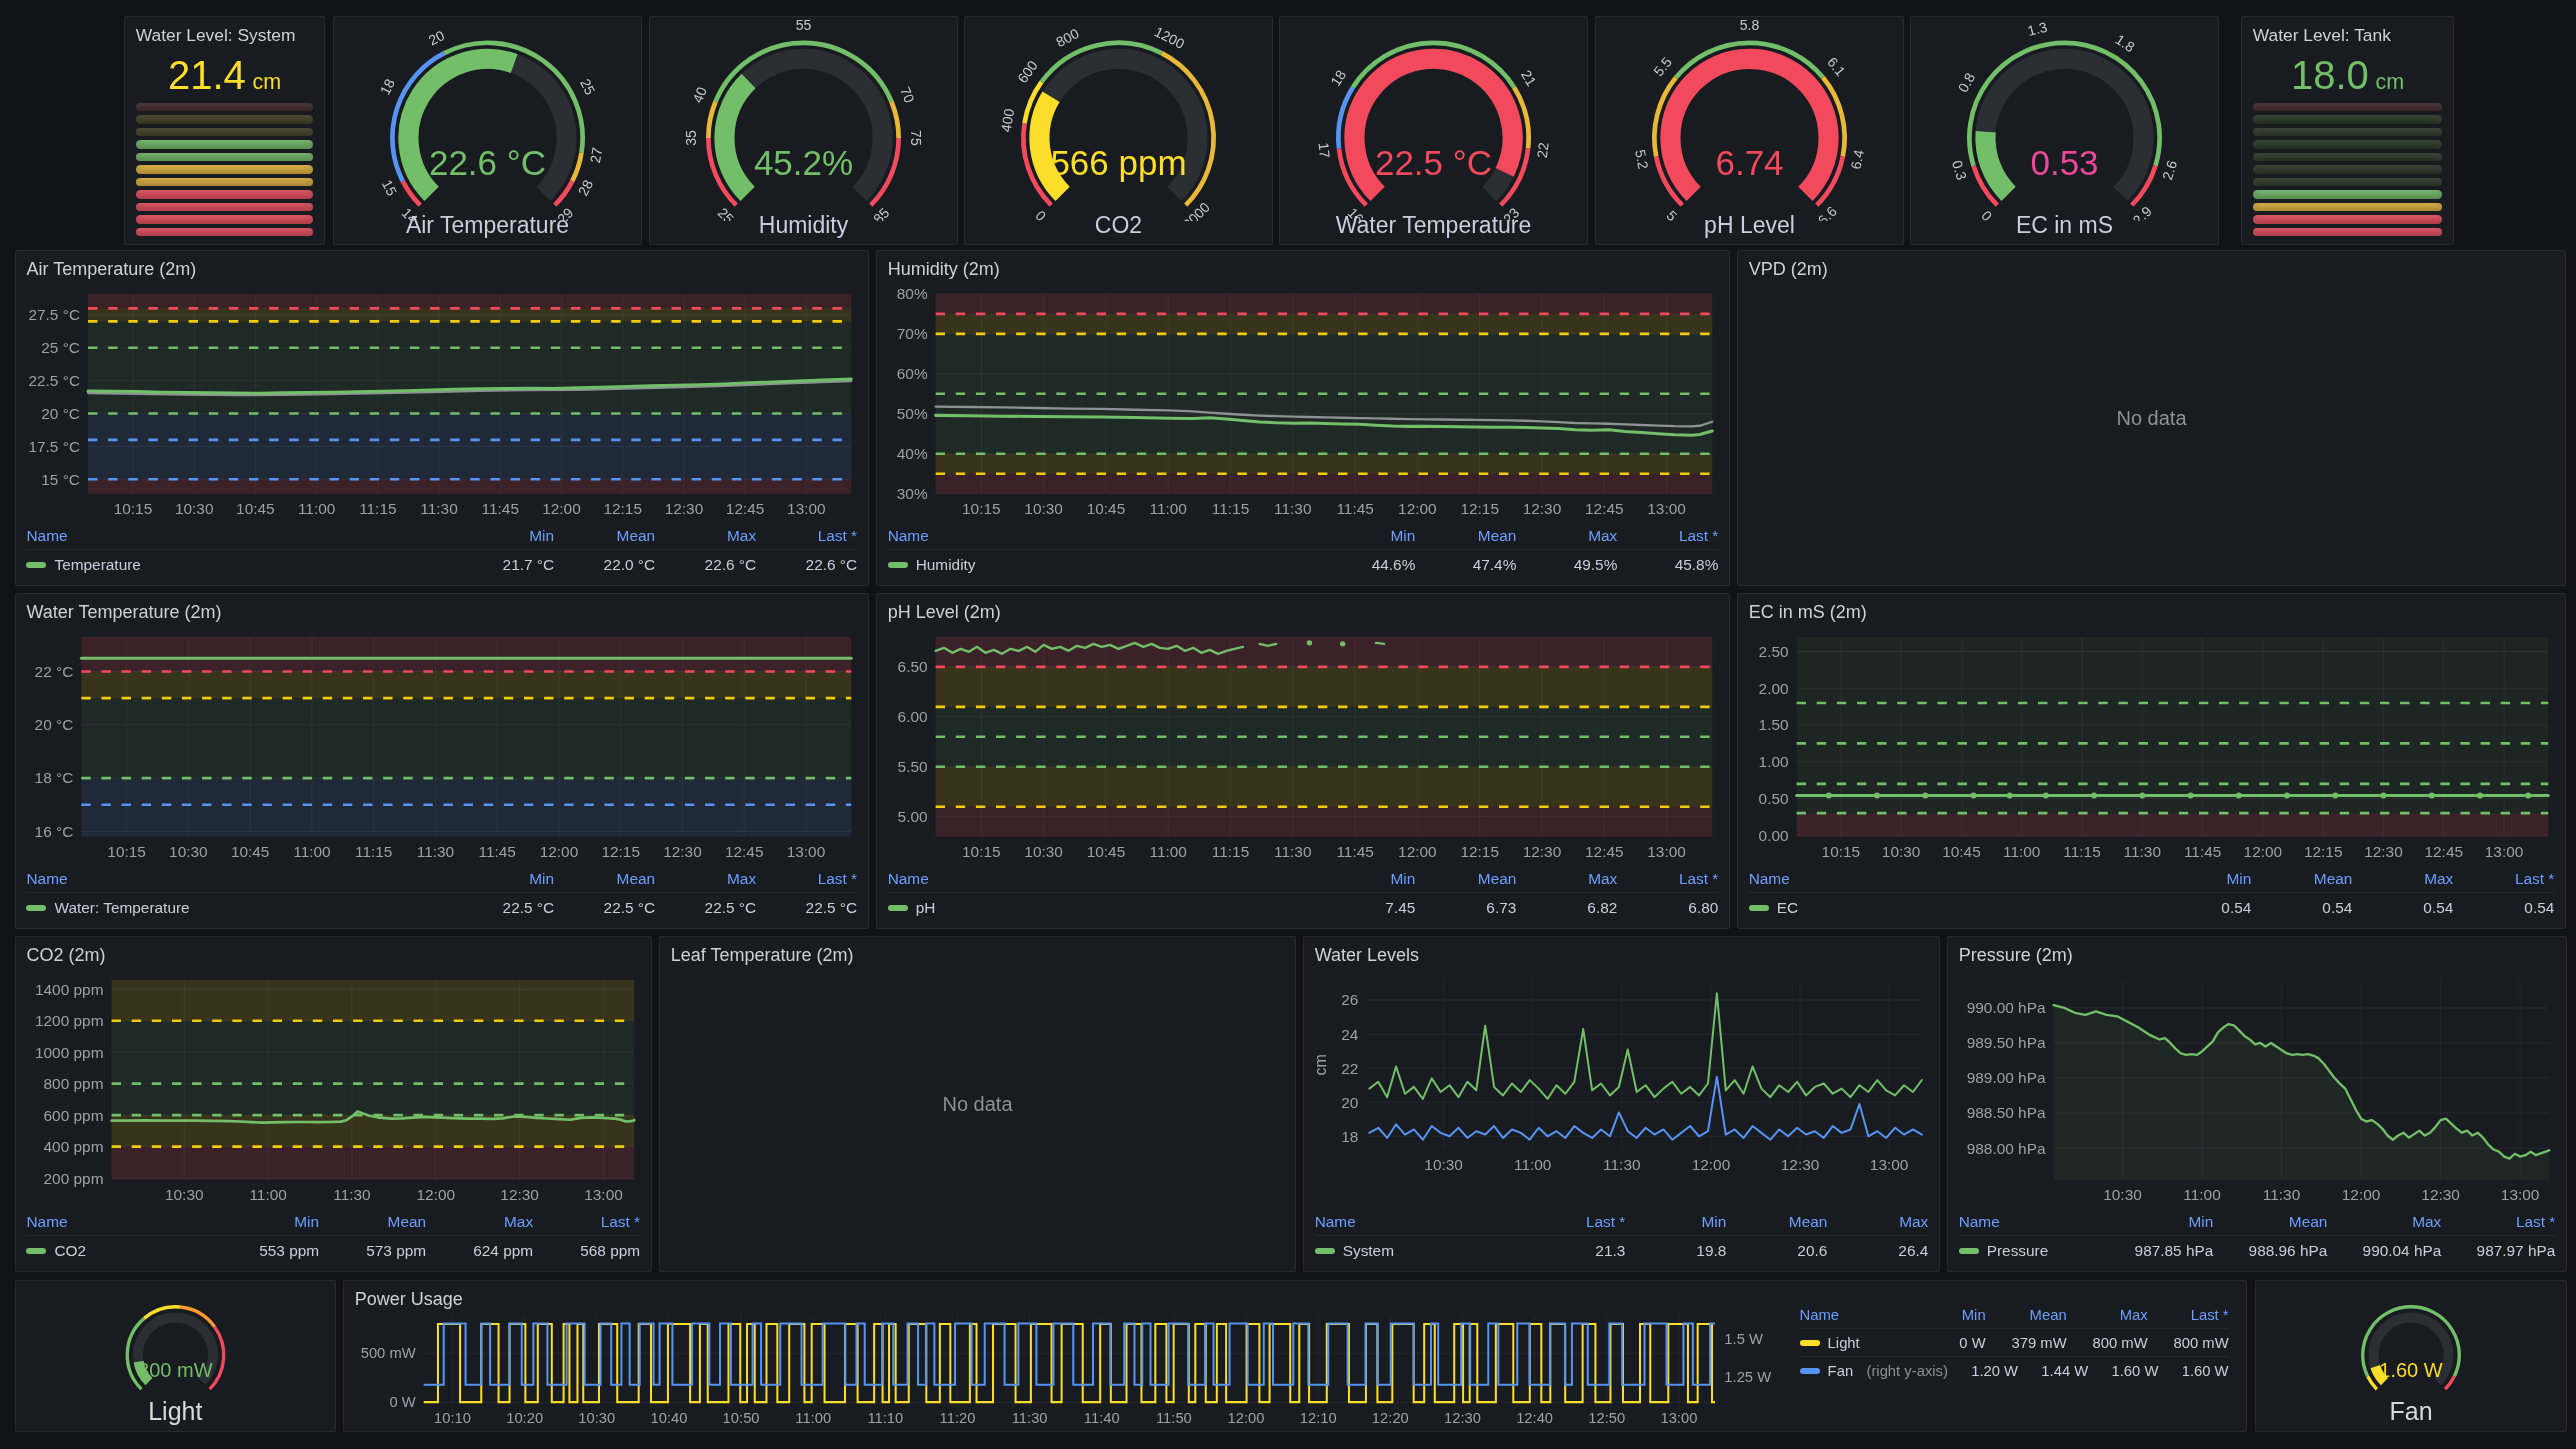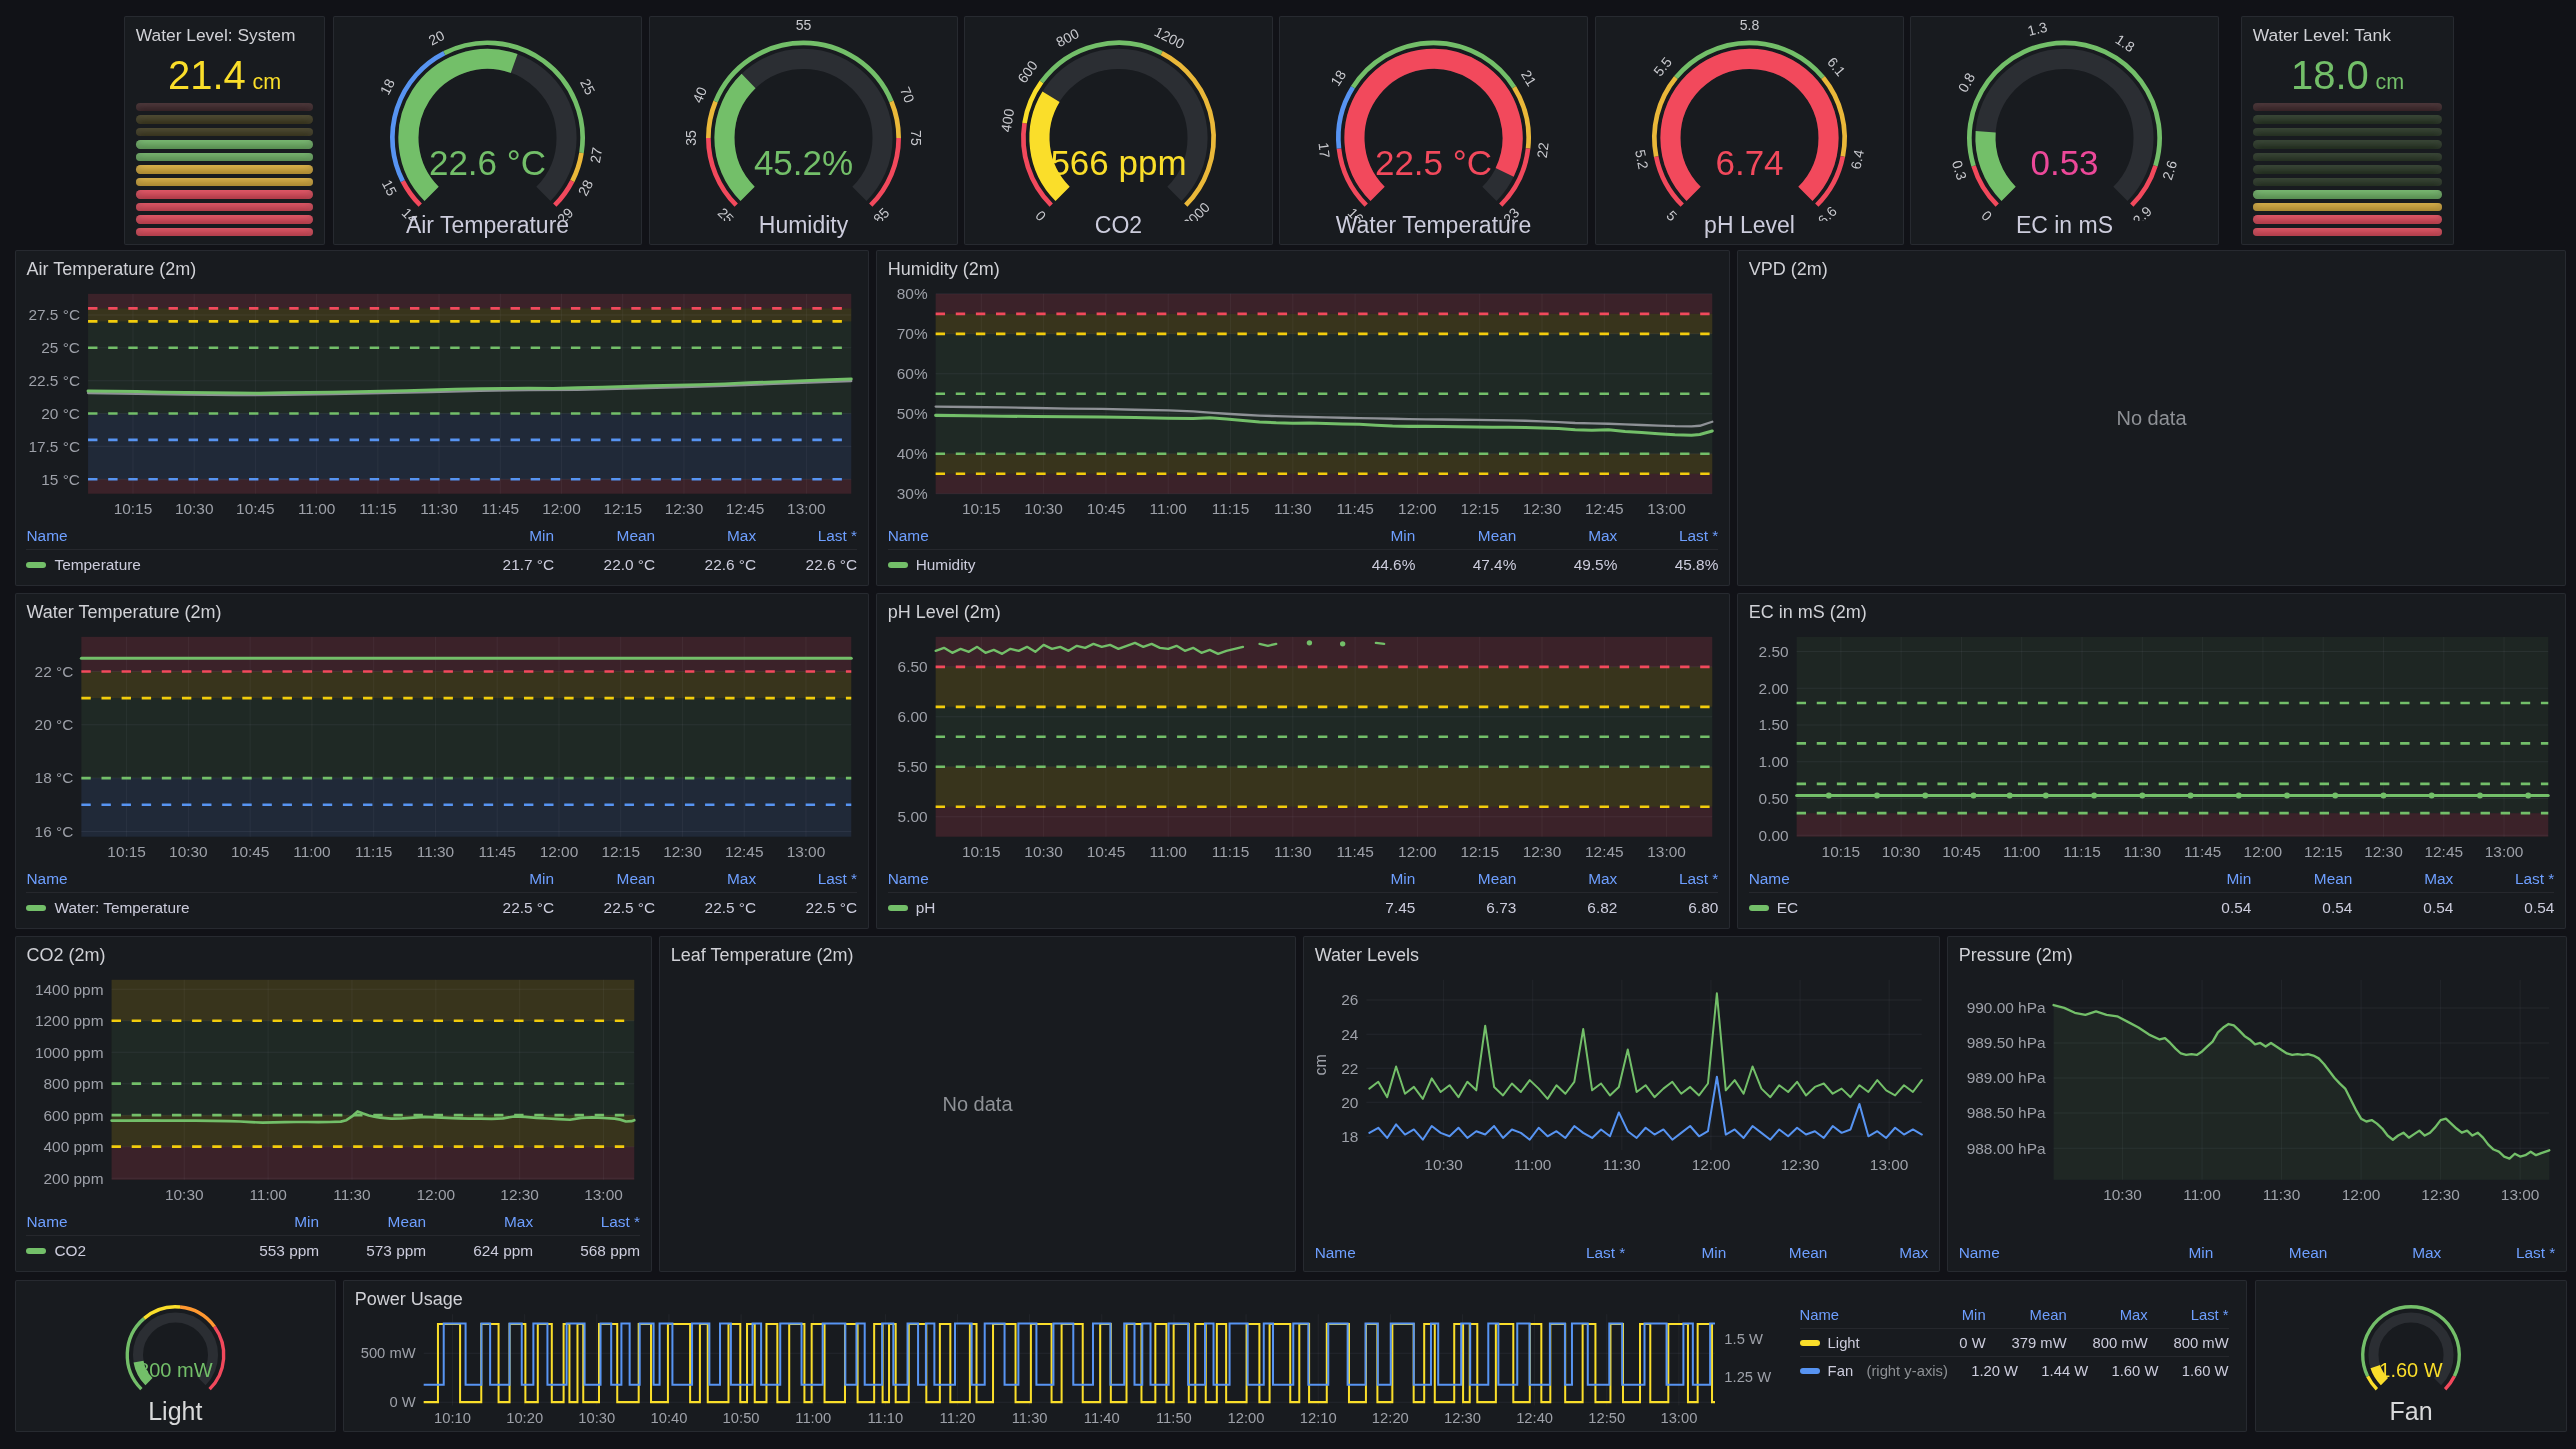--- a/index.html
+++ b/index.html
@@ -689,20 +689,30 @@
       </svg>
     </div>
   <div class="legend">
       <div class="lg-row lg-head">
         <span class="lg-name">Name</span>
         <span class="lg-col" style="width: 101px;">Last *</span>
         <span class="lg-col" style="width: 101px;">Min</span>
         <span class="lg-col" style="width: 101px;">Mean</span>
         <span class="lg-col" style="width: 101px;">Max</span>
       </div>
+      <div class="lg-row">
+        <span class="lg-name">
+          <span class="dash" style="background: rgb(115, 191, 105);"></span>
+          <span>System</span>
+        </span>
+        <span class="lg-col" style="width: 101px;">21.3</span>
+        <span class="lg-col" style="width: 101px;">19.8</span>
+        <span class="lg-col" style="width: 101px;">20.6</span>
+        <span class="lg-col" style="width: 101px;">26.4</span>
+      </div>
     </div>
 </div>
 
 <div class="panel" style="left:1947px;top:936px;width:618px;height:334px">
   <div class="ptitle">Pressure (2m)</div>
   <div class="chart-area">
       <svg viewBox="0 0 905 344" width="607" height="231">
         <line x1="252.74866310160428" y1="10" x2="252.74866310160428" y2="308" stroke="rgba(204,204,220,0.06)" stroke-width="1.5"></line>
         <line x1="371.30481283422455" y1="10" x2="371.30481283422455" y2="308" stroke="rgba(204,204,220,0.06)" stroke-width="1.5"></line>
         <line x1="489.86096256684493" y1="10" x2="489.86096256684493" y2="308" stroke="rgba(204,204,220,0.06)" stroke-width="1.5"></line>
@@ -729,20 +739,30 @@
         <path d="M150.0 47.6 L165.8 51.8 L181.6 59.1 L197.4 62.3 L213.2 57.1 L229.0 62.3 L244.8 64.4 L260.7 72.7 L276.5 81.1 L292.3 91.6 L308.1 98.9 L316.0 96.8 L323.9 104.1 L331.8 112.5 L339.7 119.8 L347.6 121.9 L355.5 120.8 L363.4 121.9 L371.3 116.7 L379.2 109.3 L387.1 102.0 L395.0 88.4 L402.9 81.1 L410.8 75.9 L418.7 78.0 L426.6 85.3 L434.5 93.6 L442.4 98.9 L450.3 106.2 L458.2 104.1 L466.1 109.3 L474.1 104.1 L482.0 109.3 L489.9 114.6 L497.8 119.8 L505.7 121.9 L513.6 120.8 L521.5 121.9 L529.4 120.8 L537.3 122.9 L545.2 127.1 L553.1 135.5 L561.0 145.9 L568.9 156.4 L576.8 164.8 L584.7 172.1 L592.6 187.8 L600.5 203.4 L608.4 217.0 L616.3 221.2 L624.2 219.1 L632.1 224.4 L640.0 231.7 L647.9 242.1 L655.8 248.4 L663.7 242.1 L671.6 237.9 L679.6 245.3 L687.5 240.0 L695.4 234.8 L703.3 242.1 L711.2 237.9 L719.1 229.6 L727.0 219.1 L734.9 217.0 L742.8 224.4 L750.7 231.7 L758.6 237.9 L766.5 234.8 L774.4 242.1 L782.3 237.9 L790.2 245.3 L798.1 255.7 L806.0 263.0 L813.9 266.2 L821.8 273.5 L829.7 276.6 L837.6 269.3 L845.5 273.5 L853.4 271.4 L861.3 266.2 L869.2 271.4 L877.1 268.3 L889.0 264.1" fill="none" stroke="#73bf69" stroke-width="3.5" stroke-linejoin="round" stroke-linecap="round"></path>
       </svg>
     </div>
   <div class="legend">
       <div class="lg-row lg-head">
         <span class="lg-name">Name</span>
         <span class="lg-col" style="width: 114px;">Min</span>
         <span class="lg-col" style="width: 114px;">Mean</span>
         <span class="lg-col" style="width: 114px;">Max</span>
         <span class="lg-col" style="width: 114px;">Last *</span>
+      </div>
+      <div class="lg-row">
+        <span class="lg-name">
+          <span class="dash" style="background: rgb(115, 191, 105);"></span>
+          <span>Pressure</span>
+        </span>
+        <span class="lg-col" style="width: 114px;">987.85 hPa</span>
+        <span class="lg-col" style="width: 114px;">988.96 hPa</span>
+        <span class="lg-col" style="width: 114px;">990.04 hPa</span>
+        <span class="lg-col" style="width: 114px;">987.97 hPa</span>
       </div>
     </div>
 </div>
 
 <div class="panel" style="left:14.8px;top:1280px;width:319px;height:150px">
   <div class="gauge-wrap-sm">
       <svg viewBox="0 0 476 164" width="319" height="110">
         <path d="M 187.09 150.91 A 72 72 0 0 1 191.24 45.25" stroke="#73bf69" stroke-width="5" fill="none"></path>
         <path d="M 191.24 45.25 A 72 72 0 0 1 244.78 28.32" stroke="#fade2a" stroke-width="5" fill="none"></path>
         <path d="M 244.78 28.32 A 72 72 0 0 1 296.25 57.68" stroke="#ff9830" stroke-width="5" fill="none"></path>

